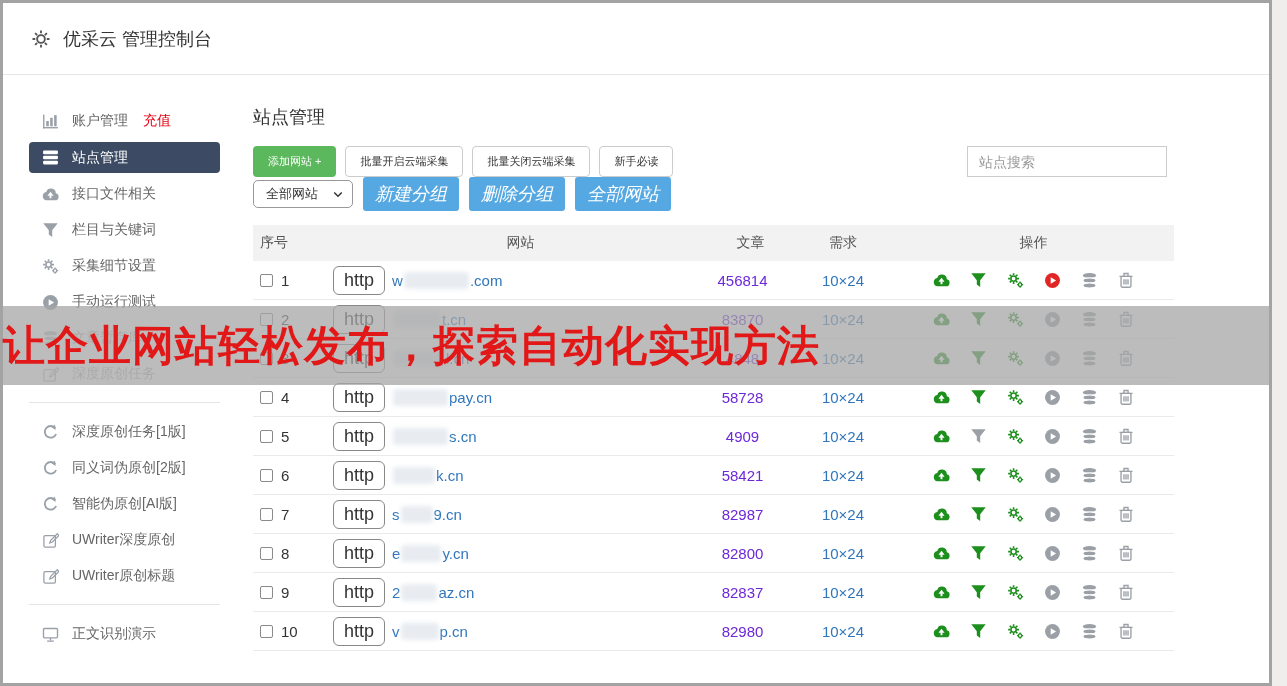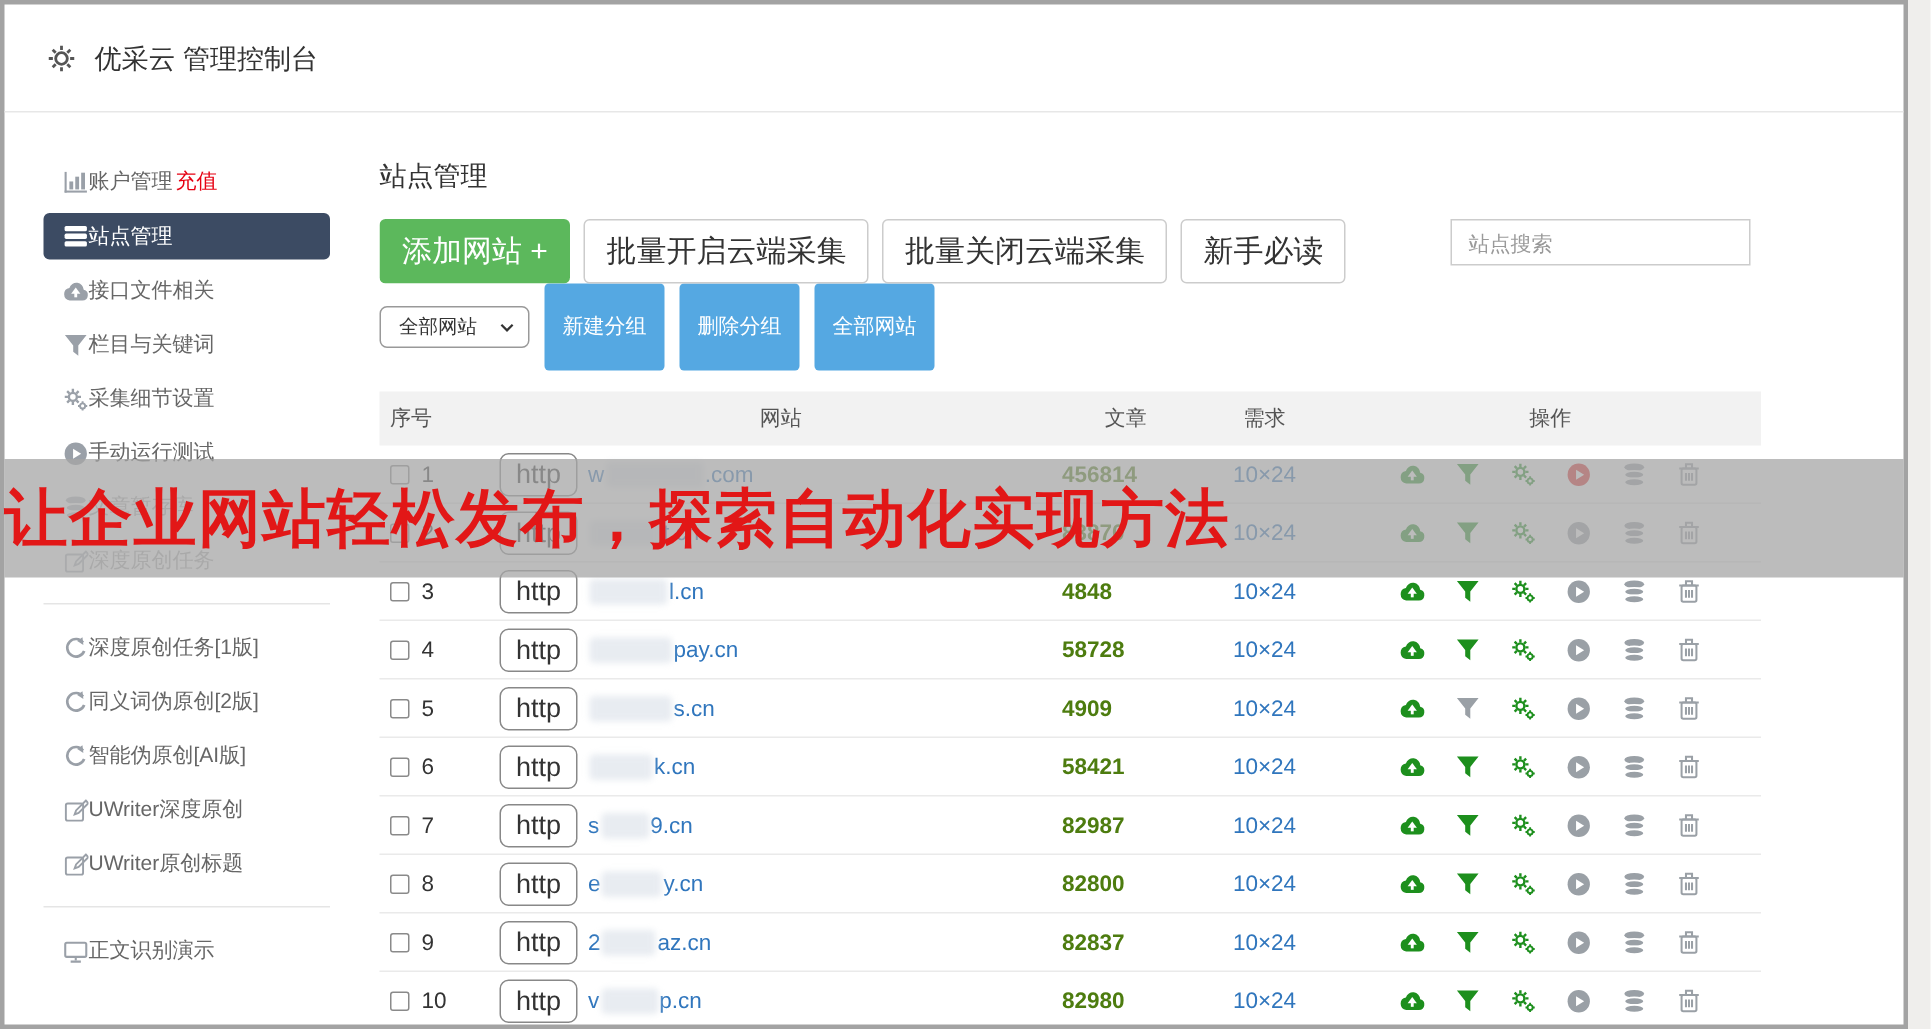--- a/index.html
+++ b/index.html
@@ -7,54 +7,54 @@
   body { background:#efeeec; font-family:"Liberation Sans","DejaVu Sans",sans-serif; }
   .card { position:relative; width:1272px; height:686px; background:#fff; border:3px solid #a3a3a3; }
 
   
   .hdr { height:72px; display:flex; align-items:center; gap:12px; padding-left:28px; border-bottom:1px solid #e7e7e7; }
   .hdr-title { font-size:18px; color:#333; }
 
   
   .content { display:flex; }
   .sidebar { width:217px; padding:28px 0 0 26px; flex:0 0 217px; }
-  .side-item { width:191px; height:36px; display:flex; align-items:center; padding-left:12px; color:#666; font-size:14px; cursor:pointer; border-radius:4px; }
+  .side-item { width:191px; height:36px; display:flex; align-items:center; gap:13px; padding-left:12px; color:#666; font-size:14px; cursor:pointer; border-radius:4px; }
   .side-item.active { background:#3c4b63; color:#fff; height:31px; margin:3px 0; }
   .side-item.muted { color:#b5b5b5; }
   .sicon { width:18px; height:18px; display:inline-flex; align-items:center; justify-content:center; }
   .srecharge { color:#e60012; margin-left:2px; }
   .side-divider { width:191px; height:1px; background:#e5e5e5; margin:10px 0 11px 0; }
 
   
   .main { flex:1; padding:30px 0 0 33px; }
   .page-title { font-size:18px; color:#333; margin-bottom:17px; }
   .toolbar { display:flex; align-items:center; gap:9px; position:relative; width:922px; }
-  .btn { font-size:20px; border-radius:4px; padding:7px 14px; cursor:pointer; border:1px solid transparent; background:#fff; font-family:inherit; }
+  .btn { font-size:11px; border-radius:4px; padding:7px 14px; cursor:pointer; border:1px solid transparent; background:#fff; font-family:inherit; }
   .btn-green { background:#5cb85c; color:#fff; }
   .btn-outline { border-color:#ccc; color:#333; }
   .search-input { position:absolute; right:8px; top:0; width:200px; height:31px; border:1px solid #ccc; border-radius:0; padding:0 11px; font-size:14px; color:#333; font-family:inherit; }
   .search-input::placeholder { color:#9a9a9a; }
   .group-bar { display:flex; align-items:center; gap:10px; }
   .select-box { display:flex; align-items:center; justify-content:space-between; width:100px; height:28px; border:1px solid #999; border-radius:5px; padding:0 8px 0 12px; font-size:13px; color:#333; cursor:pointer; background:#fff; }
-  .btn-blue { background:#55a8e2; color:#fff; font-size:14px; padding:20px 12px; border:none; border-radius:3px; cursor:pointer; font-family:inherit; }
+  .btn-blue { background:#55a8e2; color:#fff; font-size:18px; padding:5px 12px; border:none; border-radius:3px; cursor:pointer; font-family:inherit;font-style:italic; }
 
   
   .table { width:921px; margin-top:14px; }
   .thead, .trow { display:grid; grid-template-columns:80px 375px 85px 100px 1fr; align-items:center; }
   .thead { background:#f2f2f2; height:36px; color:#555; font-size:14px; }
   .thead .h1 { padding-left:7px; text-align:left; }
   .thead .h2, .thead .h3, .thead .h4, .thead .h5 { text-align:center; }
   .trow { height:39px; border-bottom:1px solid #eaeaea; font-size:15px; }
   .c1 { display:flex; align-items:center; gap:8px; padding-left:7px; color:#333; }
   .cb { width:13px; height:13px; border:1px solid #8a8a8a; border-radius:2px; background:#fff; display:inline-block; cursor:pointer; }
   .c2 { display:flex; align-items:center; gap:7px; }
   .http-btn { border:1px solid #888; border-radius:6px; background:#fff; font-size:18px; color:#333; padding:3px 10px; cursor:pointer; font-family:inherit; }
   .domain { color:#3076bd; display:inline-flex; align-items:center; }
   .dblur { display:inline-block; height:17px; border-radius:3px; background:#e8ecf1; filter:blur(2px); margin:0 1px; }
-  .c3 { text-align:left; padding-right:16px; color:#4d7c0f;font-weight:bold; }
+  .c3 { text-align:center; padding-right:16px; color:#6d28d9; }
   .c4 { text-align:center; color:#3076bd; }
   .c5 { display:flex; align-items:center; justify-content:center; gap:19px; }
   .aicon { width:18px; height:18px; display:inline-flex; align-items:center; justify-content:center; cursor:pointer; }
 
   
   .band { position:absolute; left:0; top:303px; width:100%; height:79px; background:rgba(165,165,165,0.75); z-index:50; display:flex; align-items:center; justify-content:flex-start; }
   .band-text { font-size:42px; font-weight:700; color:#e21717; white-space:nowrap; letter-spacing:1px; }
 </style>
 </head>
 <body>

